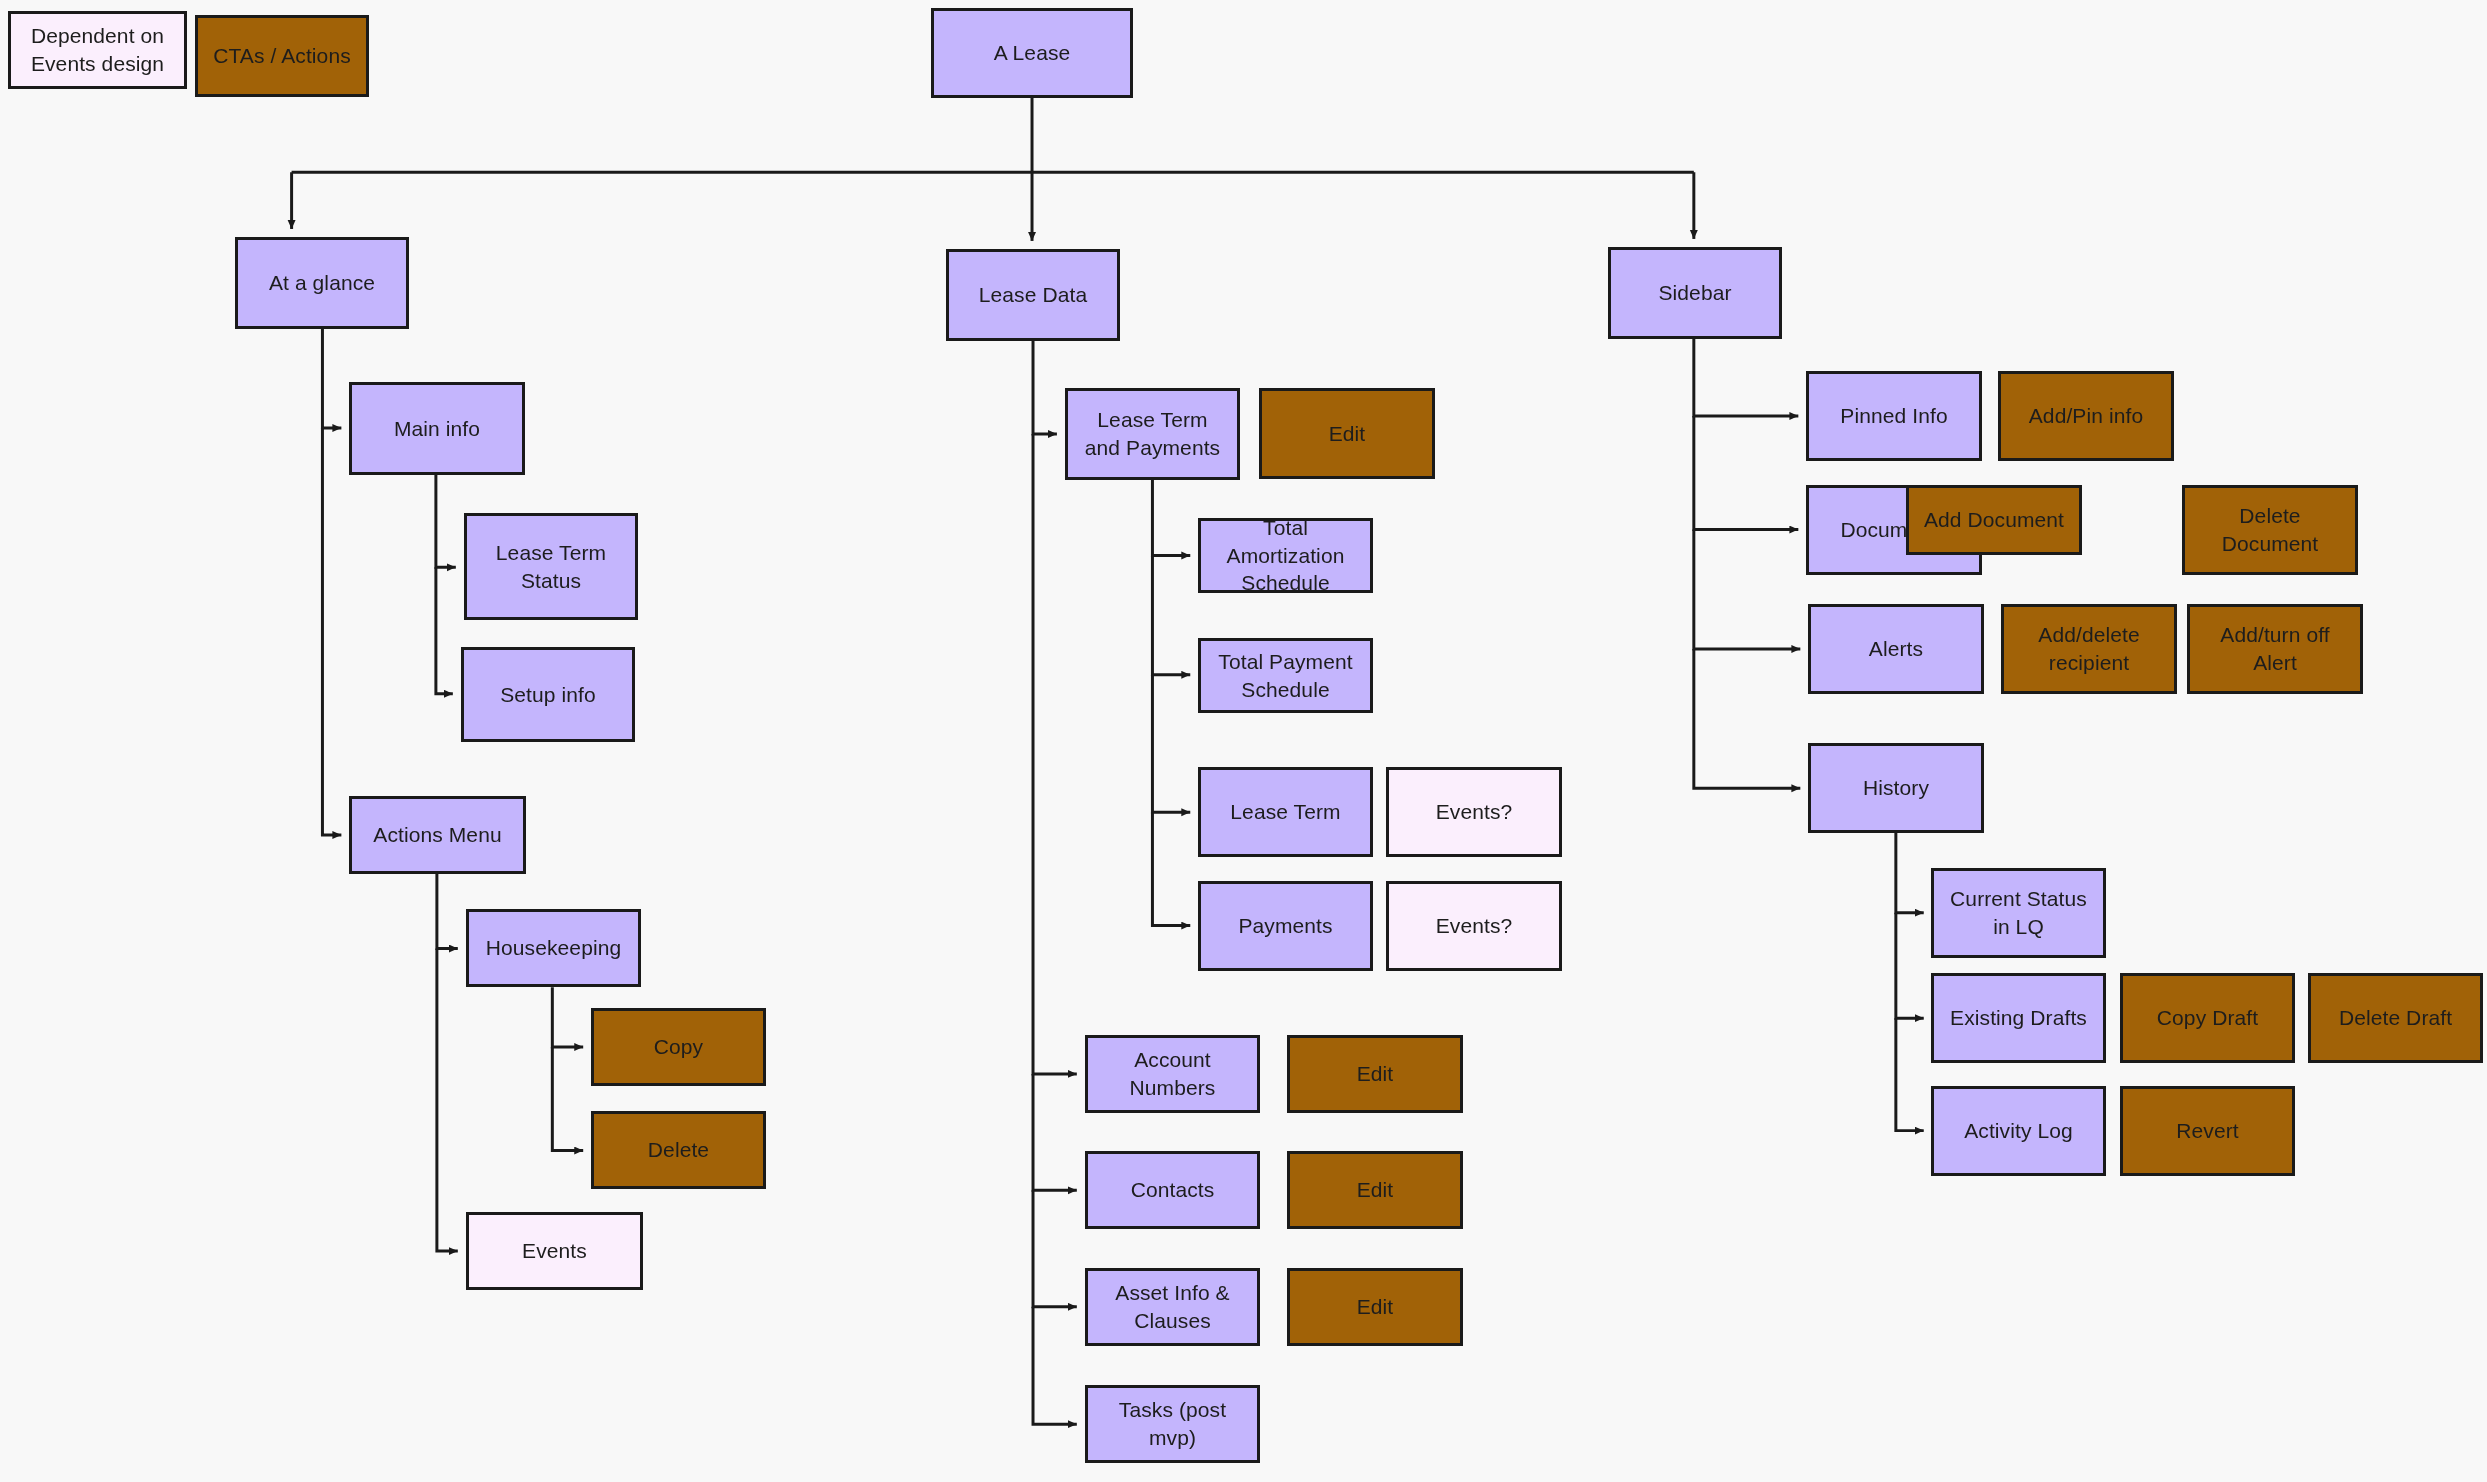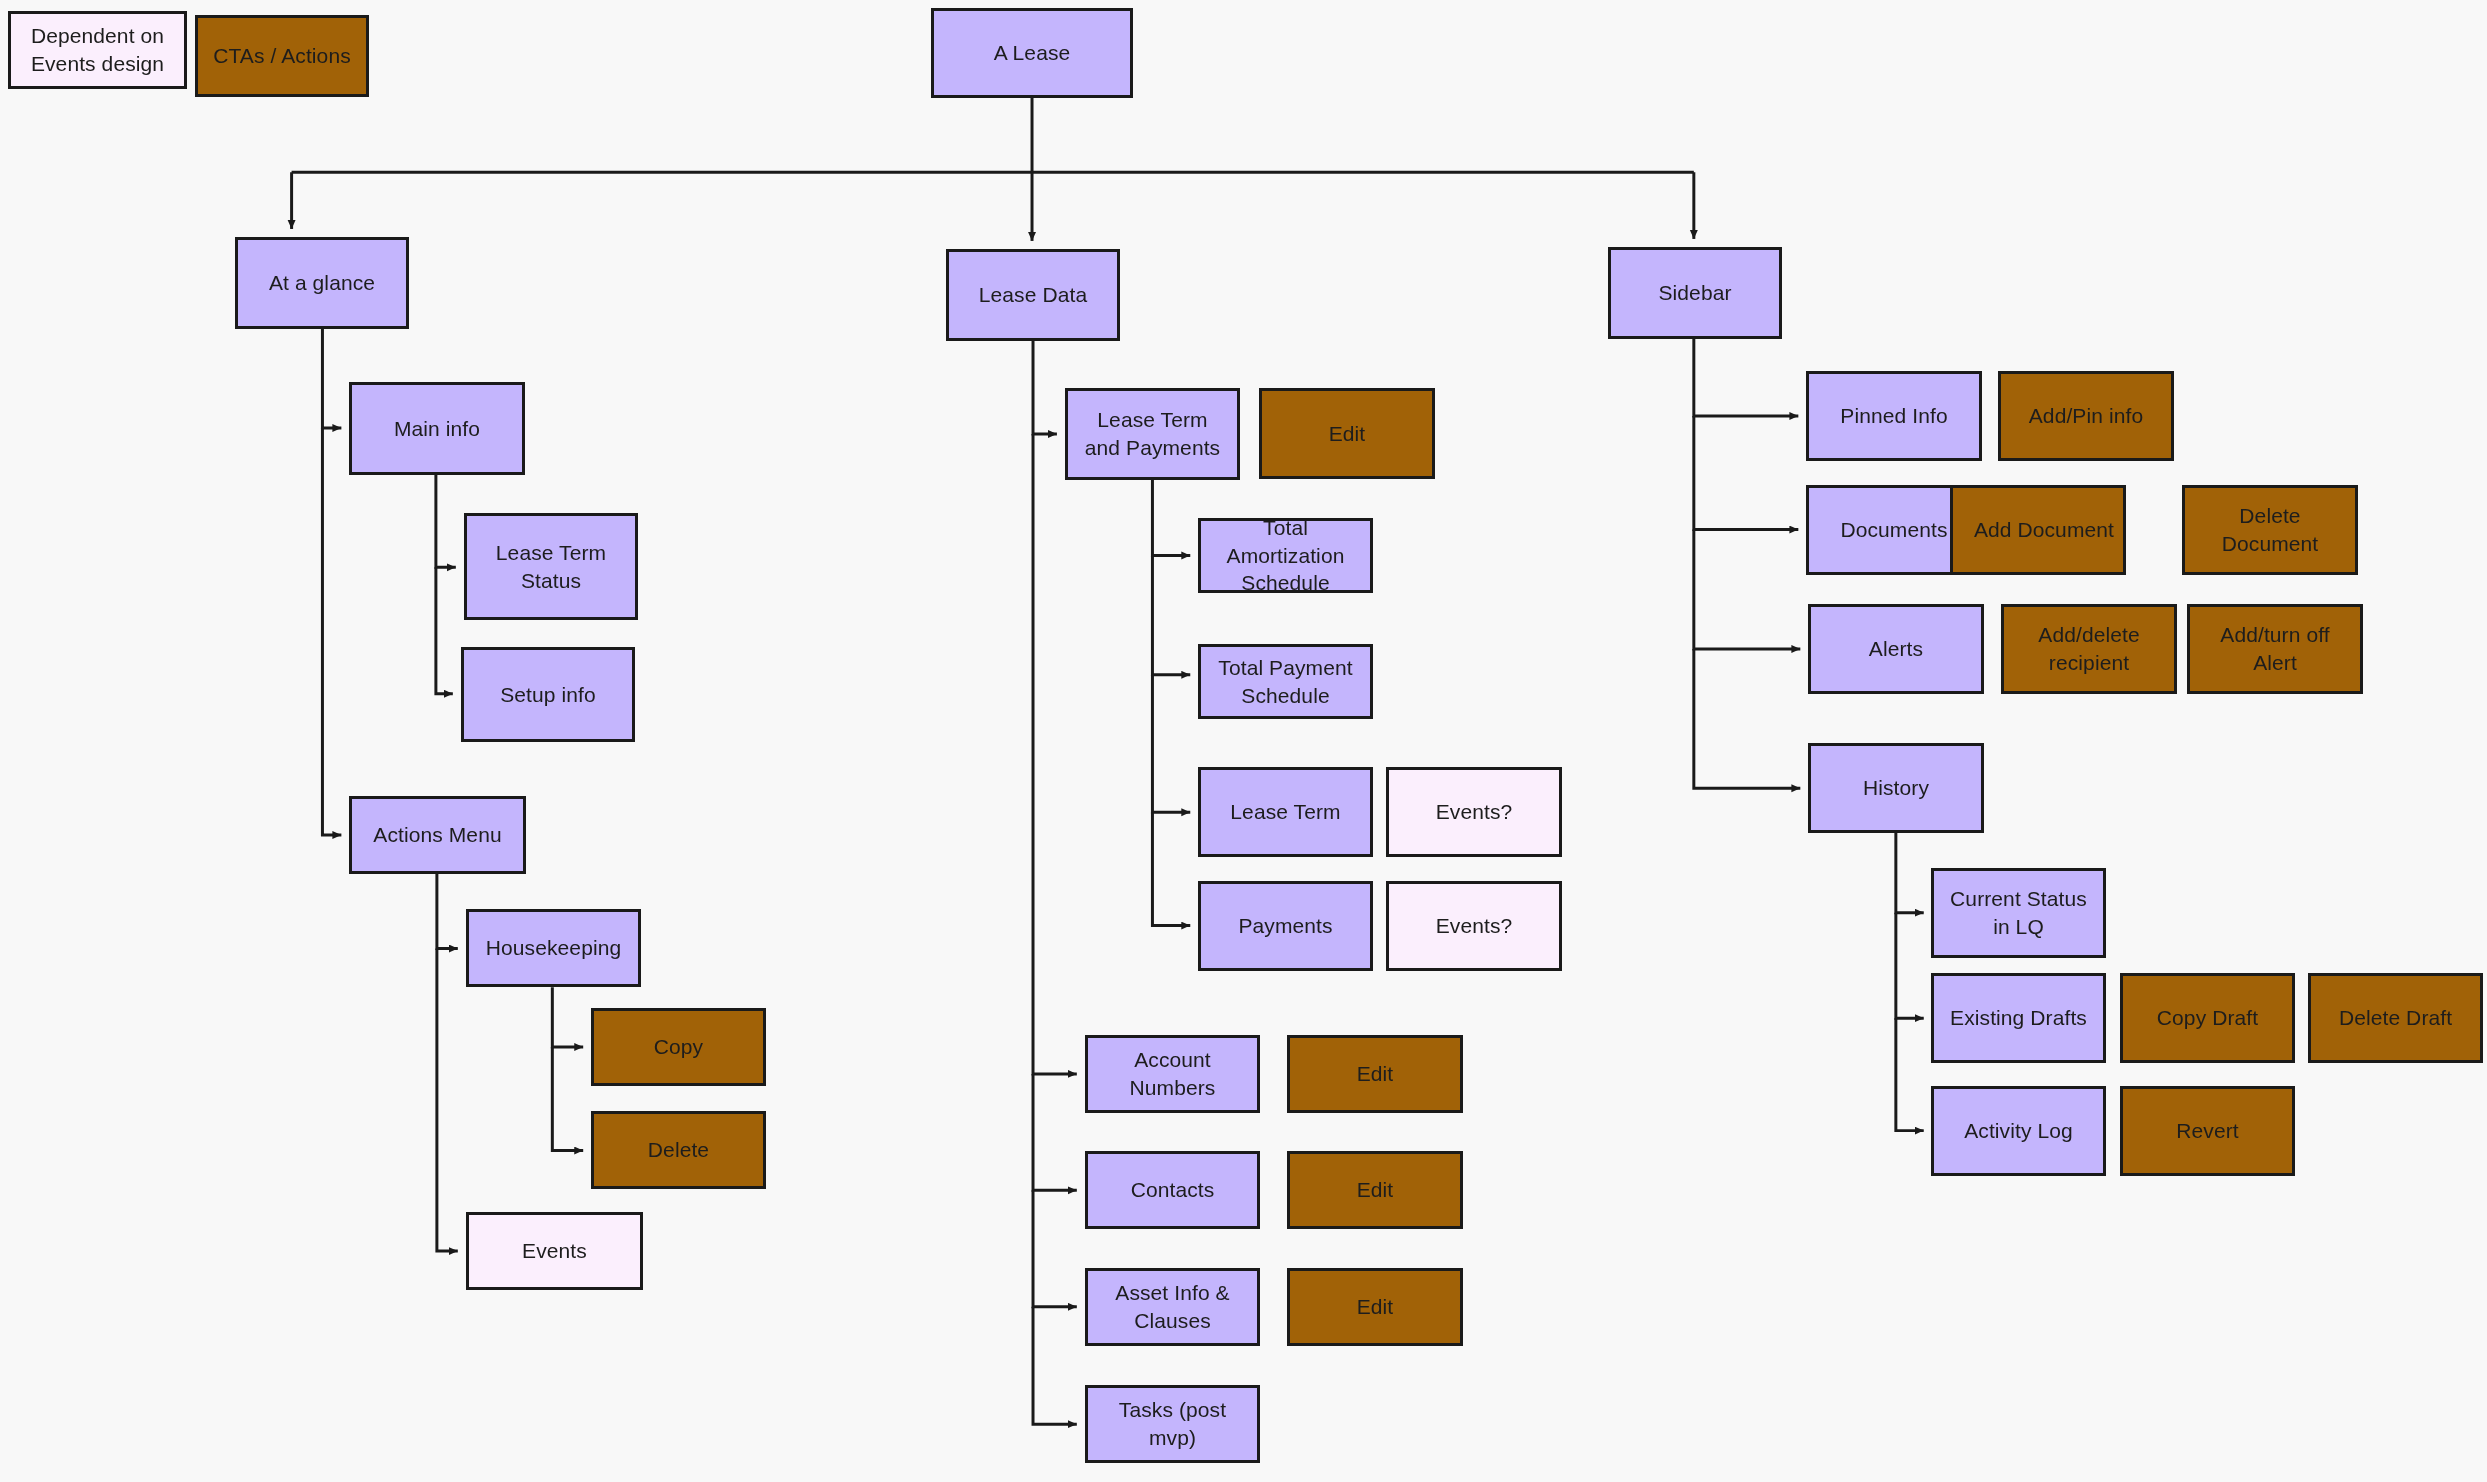--- a/index.html
+++ b/index.html
@@ -128,21 +128,21 @@
       </div>
       <div class="node plain" style="left: 1065px; top: 388px; width: 175px; height: 92px;">
         <span class="node-label">Lease Term and Payments</span>
       </div>
       <div class="node cyan" style="left: 1259px; top: 388px; width: 176px; height: 91px;">
         <span class="node-label">Edit</span>
       </div>
       <div class="node plain" style="left: 1198px; top: 518px; width: 175px; height: 75px;">
         <span class="node-label">Total Amortization Schedule</span>
       </div>
-      <div class="node plain" style="left: 1198px; top: 638px; width: 175px; height: 75px; margin-top: 6px;">
+      <div class="node plain" style="left: 1198px; top: 638px; width: 175px; height: 75px;">
         <span class="node-label">Total Payment Schedule</span>
       </div>
       <div class="node plain" style="left: 1198px; top: 767px; width: 175px; height: 90px;">
         <span class="node-label">Lease Term</span>
       </div>
       <div class="node pink" style="left: 1386px; top: 767px; width: 176px; height: 90px;">
         <span class="node-label">Events?</span>
       </div>
       <div class="node plain" style="left: 1198px; top: 881px; width: 175px; height: 90px;">
         <span class="node-label">Payments</span>
@@ -176,21 +176,21 @@
       </div>
       <div class="node plain" style="left: 1806px; top: 371px; width: 176px; height: 90px;">
         <span class="node-label">Pinned Info</span>
       </div>
       <div class="node cyan" style="left: 1998px; top: 371px; width: 176px; height: 90px;">
         <span class="node-label">Add/Pin info</span>
       </div>
       <div class="node plain" style="left: 1806px; top: 485px; width: 176px; height: 90px;">
         <span class="node-label">Documents</span>
       </div>
-      <div class="node cyan" style="left: 1950px; top: 485px; width: 176px; height: 90px; text-align: right;">
+      <div class="node cyan" style="left: 1906px; top: 485px; width: 176px; height: 70px;">
         <span class="node-label">Add Document</span>
       </div>
       <div class="node cyan" style="left: 2182px; top: 485px; width: 176px; height: 90px;">
         <span class="node-label">Delete Document</span>
       </div>
       <div class="node plain" style="left: 1808px; top: 604px; width: 176px; height: 90px;">
         <span class="node-label">Alerts</span>
       </div>
       <div class="node cyan" style="left: 2001px; top: 604px; width: 176px; height: 90px;">
         <span class="node-label">Add/delete recipient</span>

